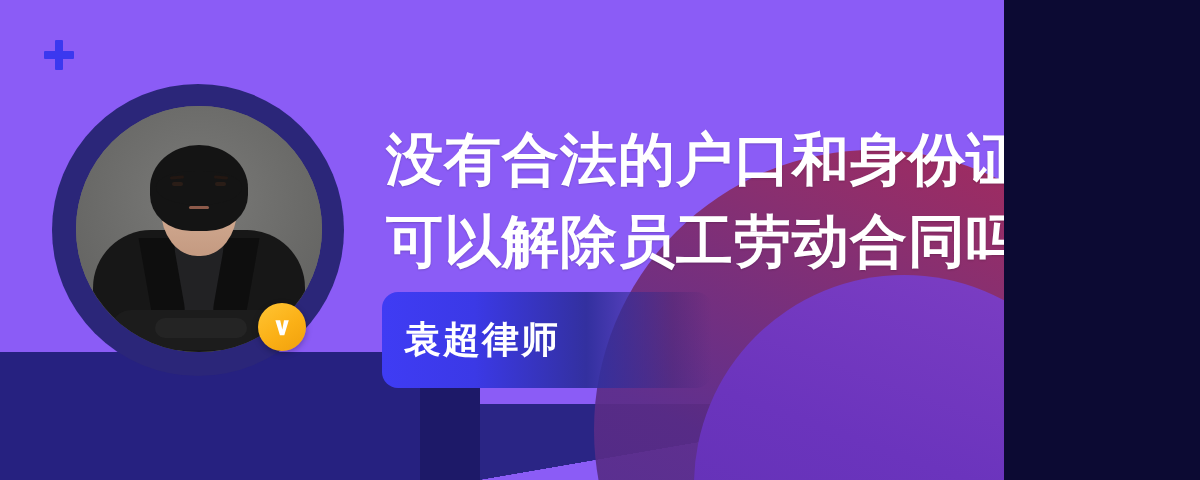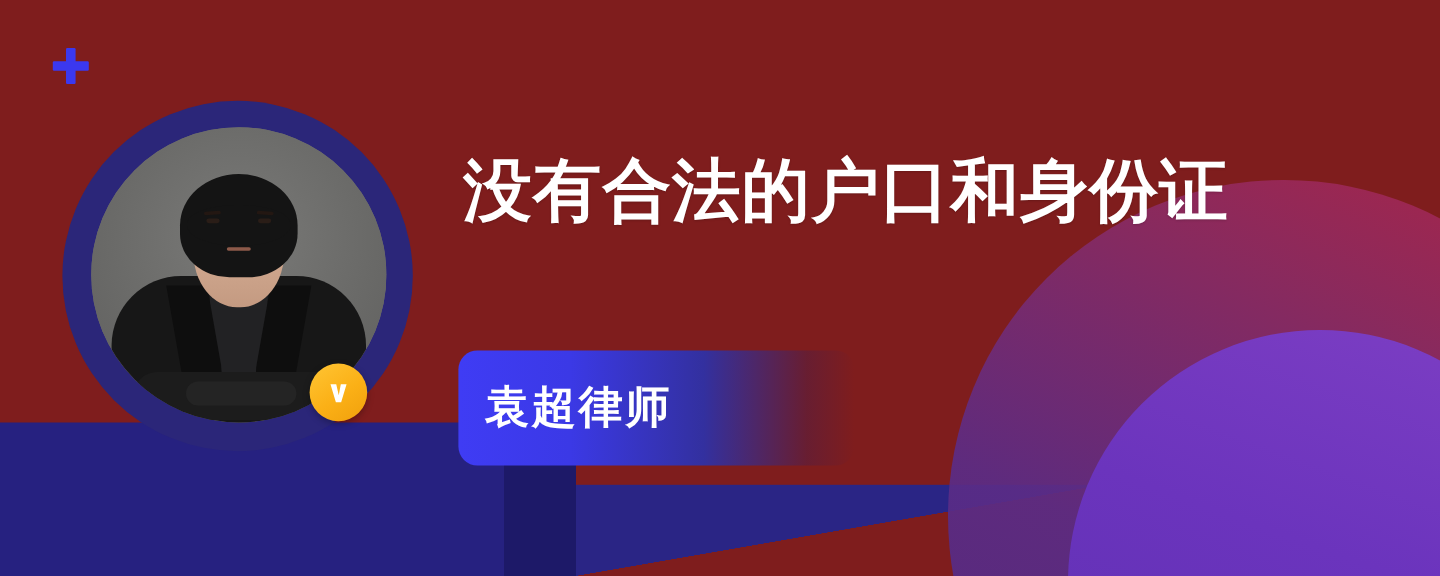--- a/index.html
+++ b/index.html
@@ -6,22 +6,22 @@
   html,body { background:#0c0a33; }
   body {
     width:1200px; height:480px;
     font-family:"Liberation Sans","DejaVu Sans",sans-serif;
     overflow:hidden;
   }
 
   
   .banner {
     position:relative;
-    width:1200px; height:480px;
-    background:#7f1d1d;
+    width:1004px; height:480px;
+    background:#8b5cf6;
     overflow:hidden;
   }
 
   
   .geo-layer { position:absolute; inset:0; overflow:hidden; }
 
   .geo-wedge-left {
     position:absolute;
     left:-60px; top:352px;
     width:470px; height:180px;
@@ -238,19 +238,20 @@
     </div>
     <div class="v-badge">
       <svg width="30" height="30" viewBox="0 0 30 30" aria-hidden="true">
         <path d="M8.4 8.2 L13.2 8.2 L15.3 17.4 L17.0 8.2 L21.8 8.2 L17.3 23.2 L12.9 23.2 Z" fill="#ffffff"></path>
       </svg>
     </div>
   </div>
 
   <div class="content">
     <div class="headline">没有合法的户口和身份证</div>
+    <div class="headline">可以解除员工劳动合同吗</div>
   </div>
 
   <div class="name-pill">
     <span class="name-pill-text">袁超律师</span>
   </div>
 
 </div>
 
 </body></html>

